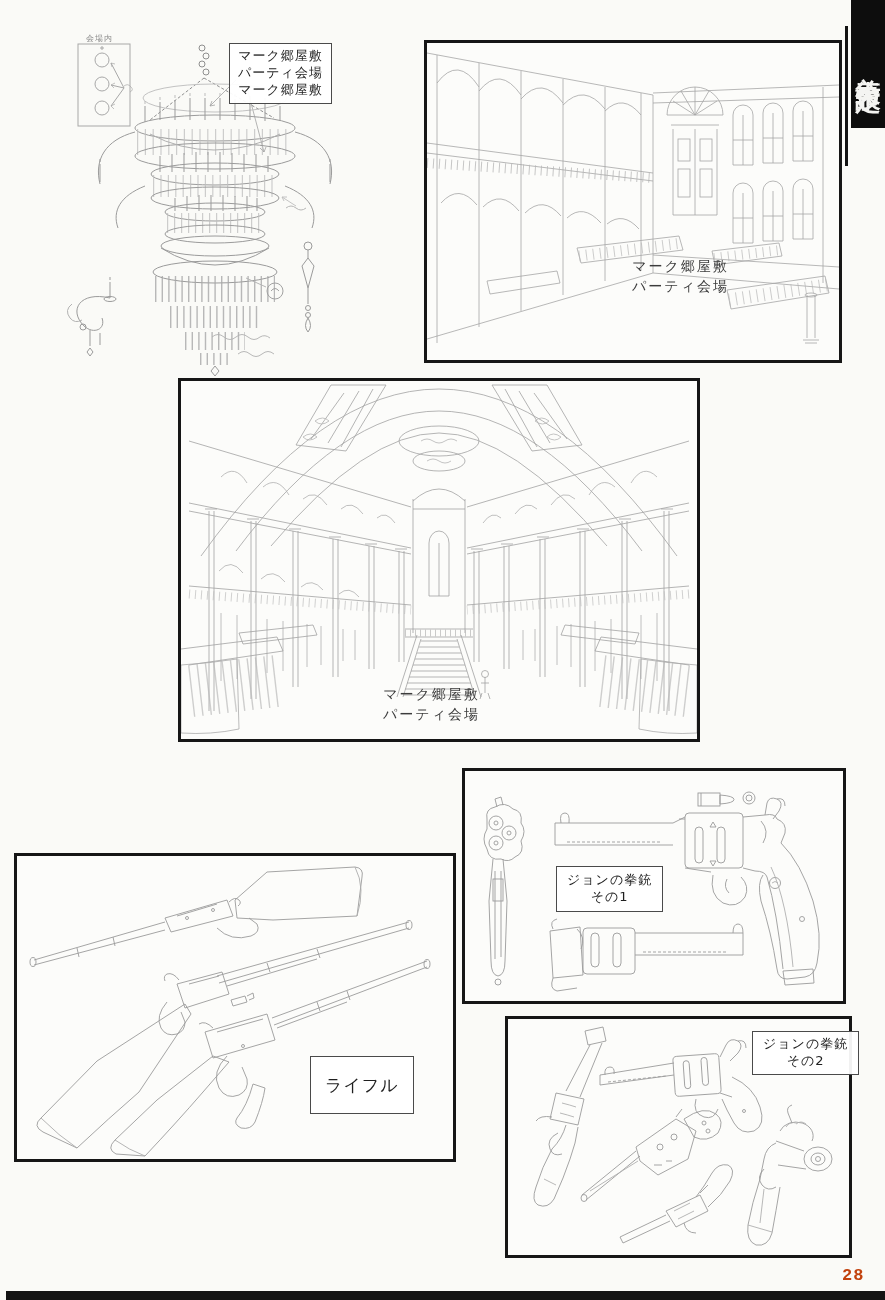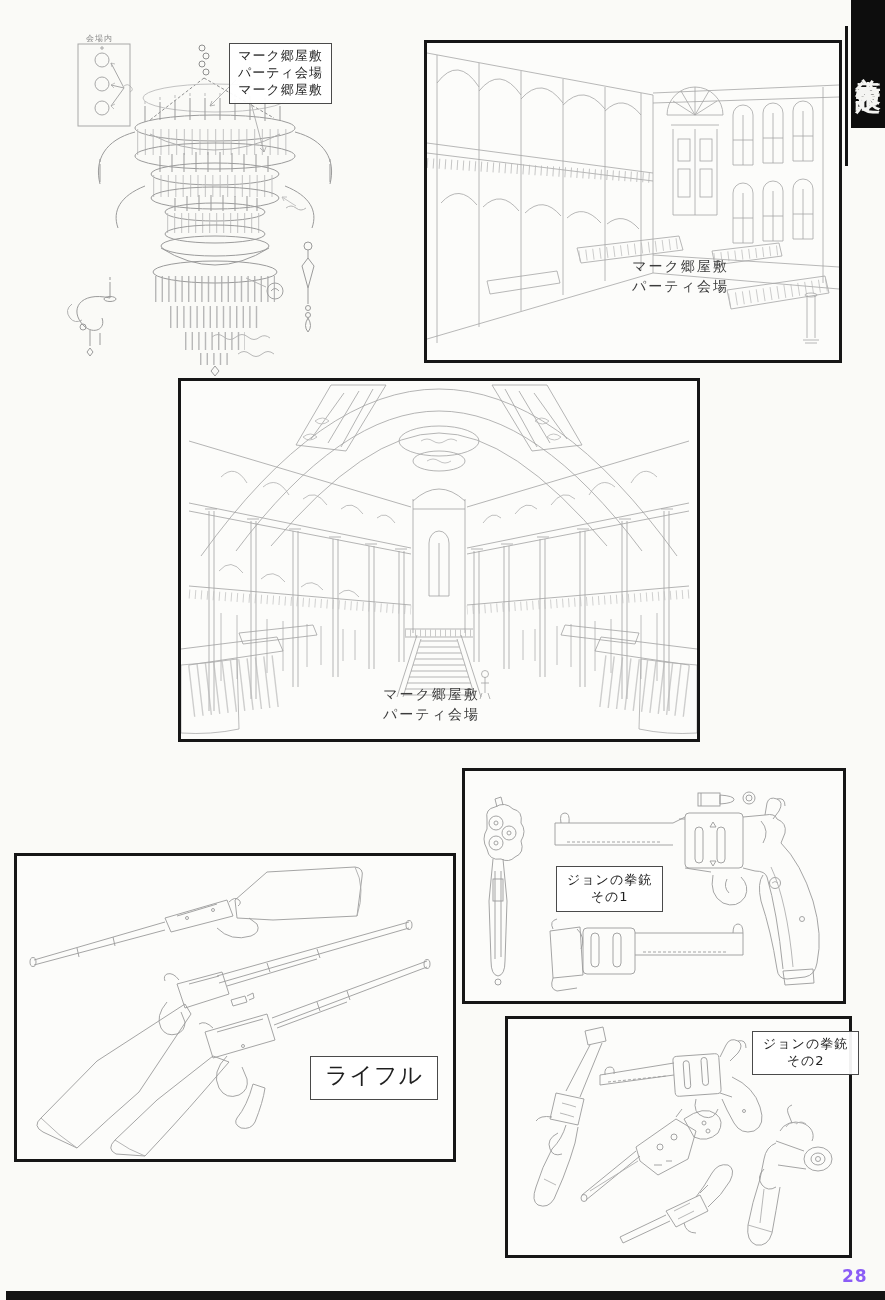--- a/index.html
+++ b/index.html
@@ -25,22 +25,23 @@
   }
   .caption-plain span{display:block;}
   .banner{
     position:absolute;right:0;top:0;width:34px;height:128px;background:#0d0d0d;
     color:#f4f4f2;writing-mode:vertical-rl;text-orientation:upright;
     font-family:"DejaVu Serif","Liberation Serif",serif;font-weight:bold;
     font-size:25px;letter-spacing:3px;display:flex;align-items:center;justify-content:center;
   }
   .banner-edge{position:absolute;right:37px;top:26px;width:3px;height:140px;background:#131313;}
   .page-number{
-    position:absolute;left:842px;top:1266px;font-size:17px;font-weight:bold;color:#8b5cf6;
+    position:absolute;left:842px;top:1266px;font-size:17px;font-weight:bold;color:#c2410c;
     letter-spacing:1px;
+    font-family:Liberation Mono, monospace;
   }
   .bottom-bar{position:absolute;left:6px;top:1291px;width:879px;height:9px;background:#141414;}
   .diagram-label{
     position:absolute;left:86px;top:33px;font-size:8px;color:#8a8a8a;letter-spacing:1px;
   }
   svg{display:block;}
 </style>
 </head>
 <body>
 
@@ -314,21 +315,21 @@
           <path d="M188,176 L250,158 L258,184 L196,202 Z M200,176 l46,-13"></path>
           <path d="M196,172 q-8,-8 -14,-4"></path>
           <path d="M210,200 q-16,16 -8,32 q7,12 20,7 q10,-5 8,-16 l-5,-12"></path>
           <path d="M196,200 L140,244 L98,284 Q89,293 99,298 L128,300 Q160,266 186,236 L212,206 Z"></path>
           <path d="M98,284 Q112,294 128,300" stroke="#adadad"></path>
           <path d="M236,228 q-6,22 -16,34 q-4,6 4,10 q10,2 14,-6 q8,-20 10,-34 z"></path>
           <circle cx="226" cy="190" r="1.5"></circle>
         </g>
       </g>
     </svg>
-    <div class="caption-box" style="left:293px;top:200px;font-size:23px;padding:6px 14px;font-family:Liberation Mono, monospace;">
+    <div class="caption-box" style="left:293px;top:200px;font-size:17px;padding:17px 14px;">
       <span>ライフル</span>
     </div>
   </div>
 
   <div class="panel" style="left:462px;top:768px;width:384px;height:236px;">
     <svg class="sketch" width="378" height="230" viewBox="0 0 378 230">
       <g stroke="#9b9b9b" fill="none" stroke-width="0.9">
 
         <g>
           <path d="M22,48 Q20,38 30,36 Q40,30 48,38 Q58,40 56,52 Q62,60 56,70 Q60,82 50,86 Q44,92 36,88 Q24,90 22,78 Q16,68 22,58 Z"></path>

